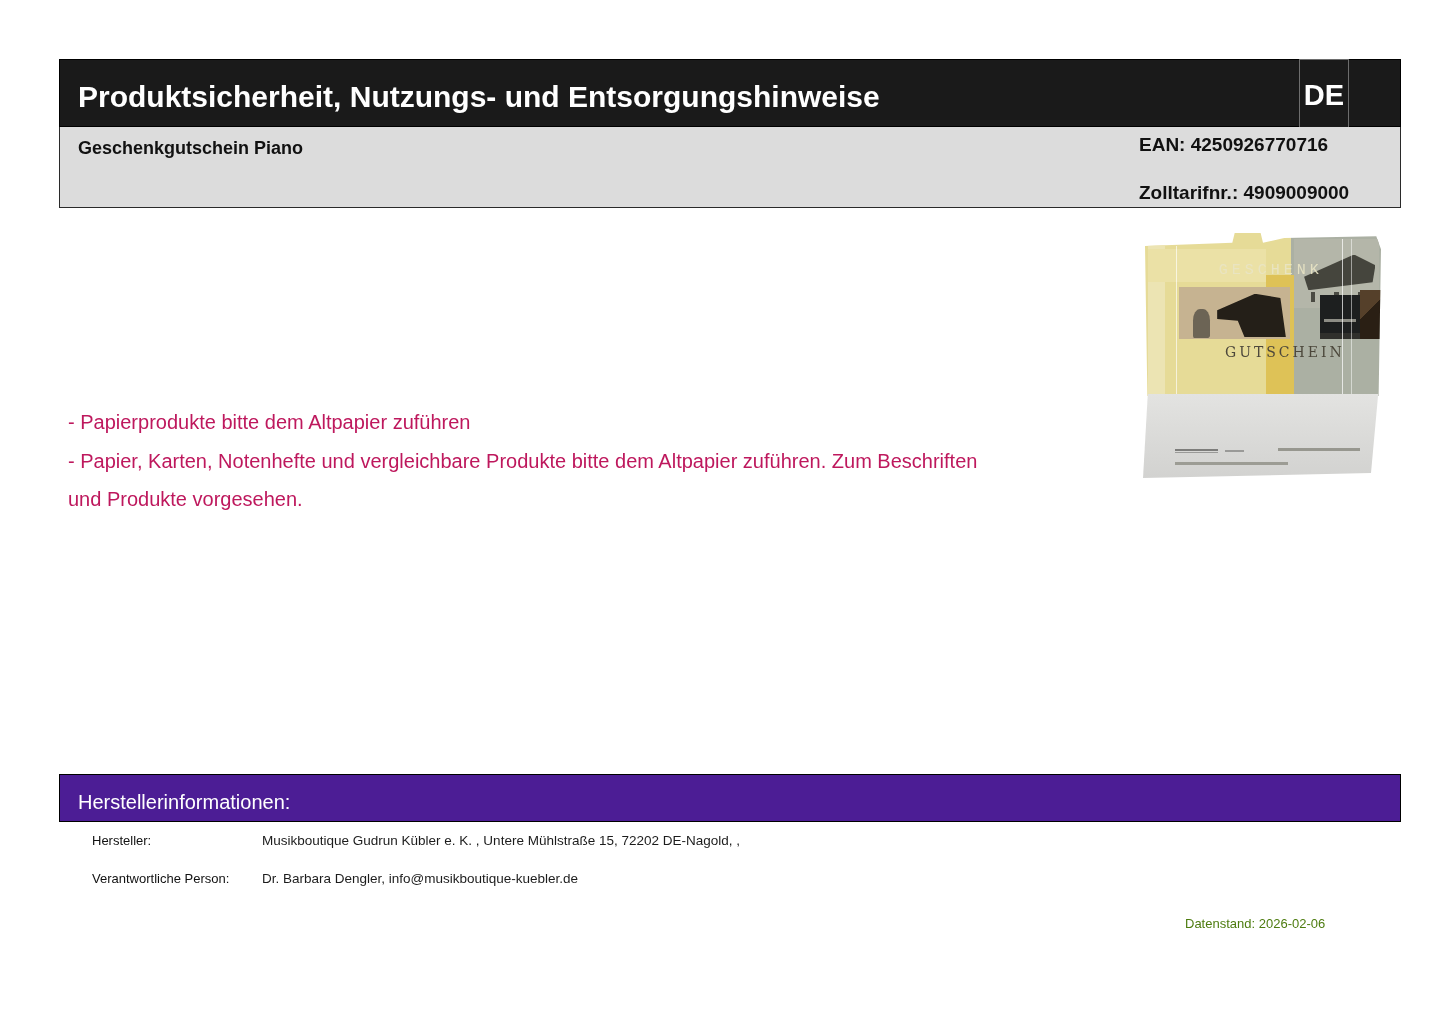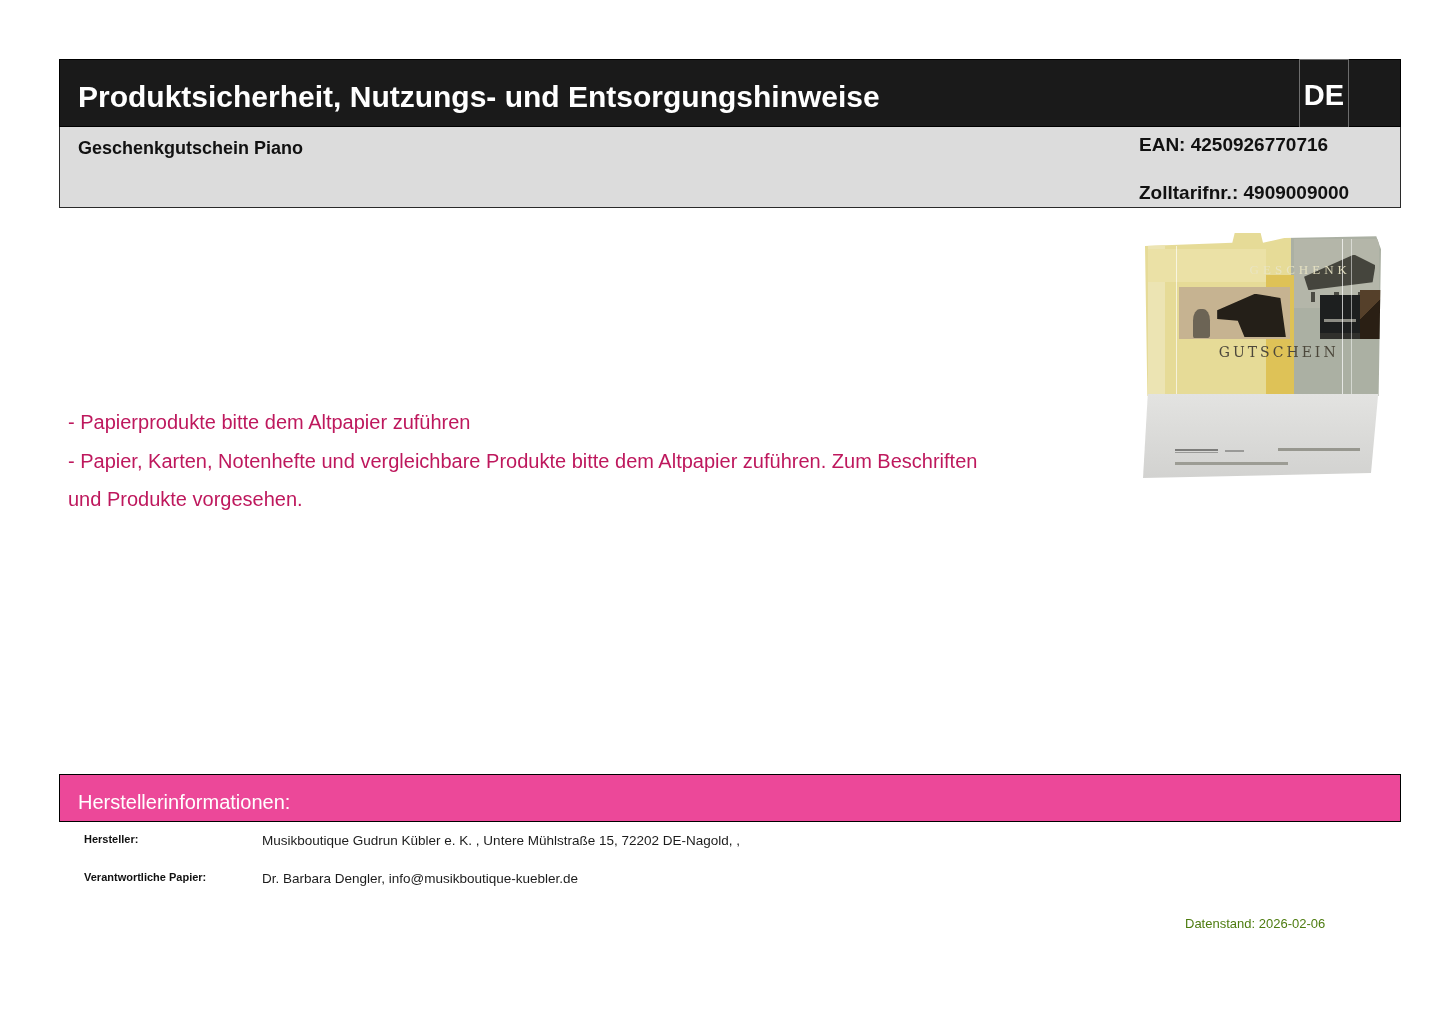--- a/index.html
+++ b/index.html
@@ -94,49 +94,49 @@
   .vf-upright::after { content:""; position:absolute; left:10%; top:55%; width:80%; height:8%; background:#8d8d85; }
   .vf-keys {
     position: absolute; left: 90%; top: 33%; width: 10%; height: 30%;
     background: linear-gradient(135deg, #55402a 0 40%, #2a1f14 40% 100%);
   }
   .vf-crease1 { position: absolute; left: 12%; top: 6%; width: 1px; height: 94%; background: rgba(255,255,255,.65); }
   .vf-crease2 { position: absolute; left: 82%; top: 2%; width: 1px; height: 98%; background: rgba(255,255,255,.7); }
   .vf-crease3 { position: absolute; left: 86%; top: 2%; width: 1px; height: 98%; background: rgba(255,255,255,.5); }
   .vf-word-top {
     position: absolute; left: 30%; top: 16%; width: 56%;
-    font-family: Liberation Serif, serif; font-size: 13px; letter-spacing: 4px;
-    color: rgba(233,228,196,0.9); text-align: right;
+    font-family: Liberation Mono, monospace; font-size: 15px; letter-spacing: 4px;
+    color: rgba(233,228,196,0.9); text-align: left;
   }
   .vf-word-bottom {
     position: absolute; left: 30%; top: 66%; width: 56%;
     font-family: "DejaVu Serif", serif; font-size: 14px; letter-spacing: 3px;
-    color: #4c473b; text-align: left;
+    color: #4c473b; text-align: center;
   }
   .voucher-inside {
     position: absolute; left: 0; top: 166px; width: 240px; height: 84px;
     background: linear-gradient(to bottom, #e3e3e1, #d2d2d0);
     clip-path: polygon(2% 0%, 98% 0%, 95% 94%, 0% 100%);
   }
   .vi-line-a { position: absolute; left: 12%; top: 62%; width: 18%; height: 4px;
     border-top: 2px solid #7d7d7b; border-bottom: 1px solid #9a9a98; }
   .vi-line-b { position: absolute; left: 33%; top: 63%; width: 8%; height: 2px; background: #9a9a98; }
   .vi-line-c { position: absolute; left: 55%; top: 61%; width: 34%; height: 3px; background: #97978f; }
   .vi-line-d { position: absolute; left: 12%; top: 77%; width: 47%; height: 3px; background: #9c9c94; }
 
   
   .mfr-bar {
     position: absolute; left: 47px; top: 762px; width: 1342px; height: 48px;
-    background: #ec4899; border: 1px solid #000; padding-left: 44px;
+    background: #4c1d95; border: 1px solid #000; padding-left: 44px;
   }
   .mfr-bar-title {
     position: absolute; left: 15px; top: 0; height: 48px; line-height: 48px;
     color: #fff; font-size: 20px; font-weight: normal; white-space: nowrap;
   }
-  .mfr-label { position: absolute; left: 72px; font-size: 11px; font-weight: bold; white-space: nowrap; }
+  .mfr-label { position: absolute; left: 80px; font-size: 13px; font-weight: normal; white-space: nowrap; }
   .mfr-value { position: absolute; left: 250px; font-size: 13.5px; white-space: nowrap; color: #1c1c1c; text-align: center; }
   .row1 { top: 821px; }
   .row2 { top: 859px; }
 
   .datenstand {
     position: absolute; left: 1173px; top: 904px;
     font-size: 13px; color: #4d7c0f; white-space: nowrap;
   }
 </style>
 </head>
@@ -190,18 +190,18 @@
     </div>
   </div>
 
   <div class="mfr-bar">
     <div class="mfr-bar-title">Herstellerinformationen:</div>
   </div>
 
   <div class="mfr-label row1">Hersteller:</div>
   <div class="mfr-value row1">Musikboutique Gudrun Kübler e. K. , Untere Mühlstraße 15, 72202 DE-Nagold, ,</div>
 
-  <div class="mfr-label row2">Verantwortliche Papier:</div>
+  <div class="mfr-label row2">Verantwortliche Person:</div>
   <div class="mfr-value row2">Dr. Barbara Dengler, info@musikboutique-kuebler.de</div>
 
   <div class="datenstand">Datenstand: 2026-02-06</div>
 
 </div>
 
 </body></html>

